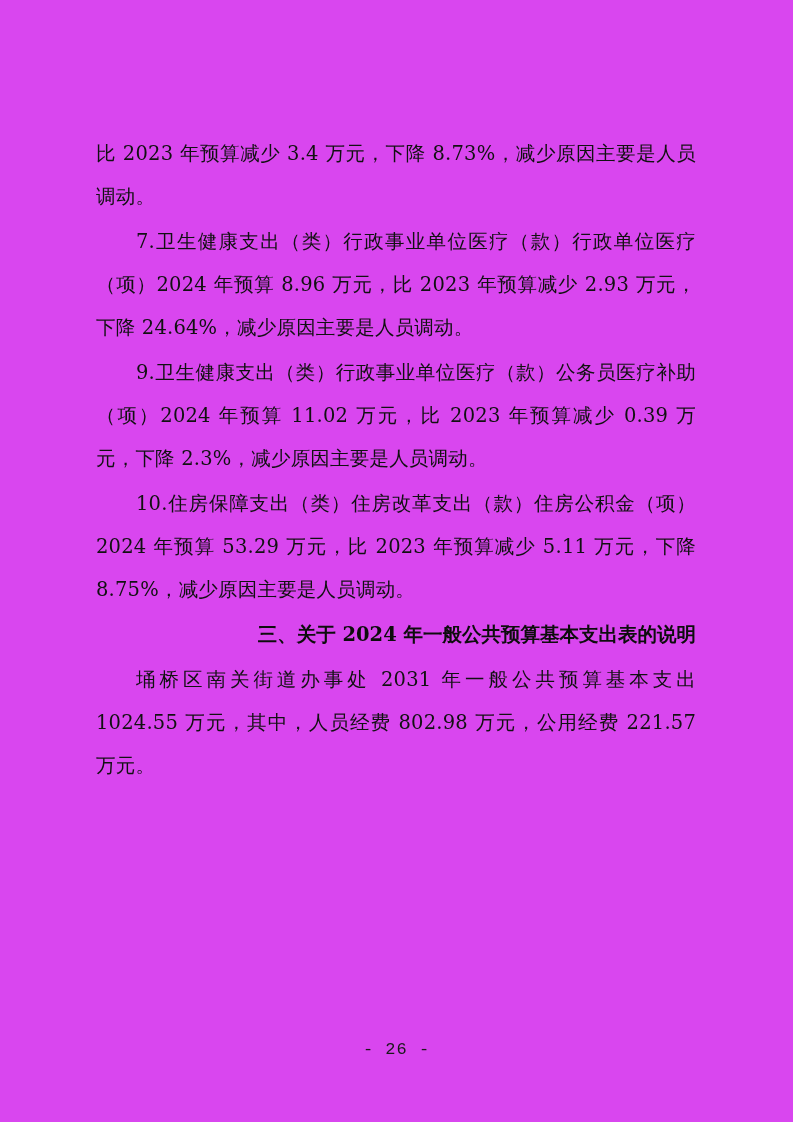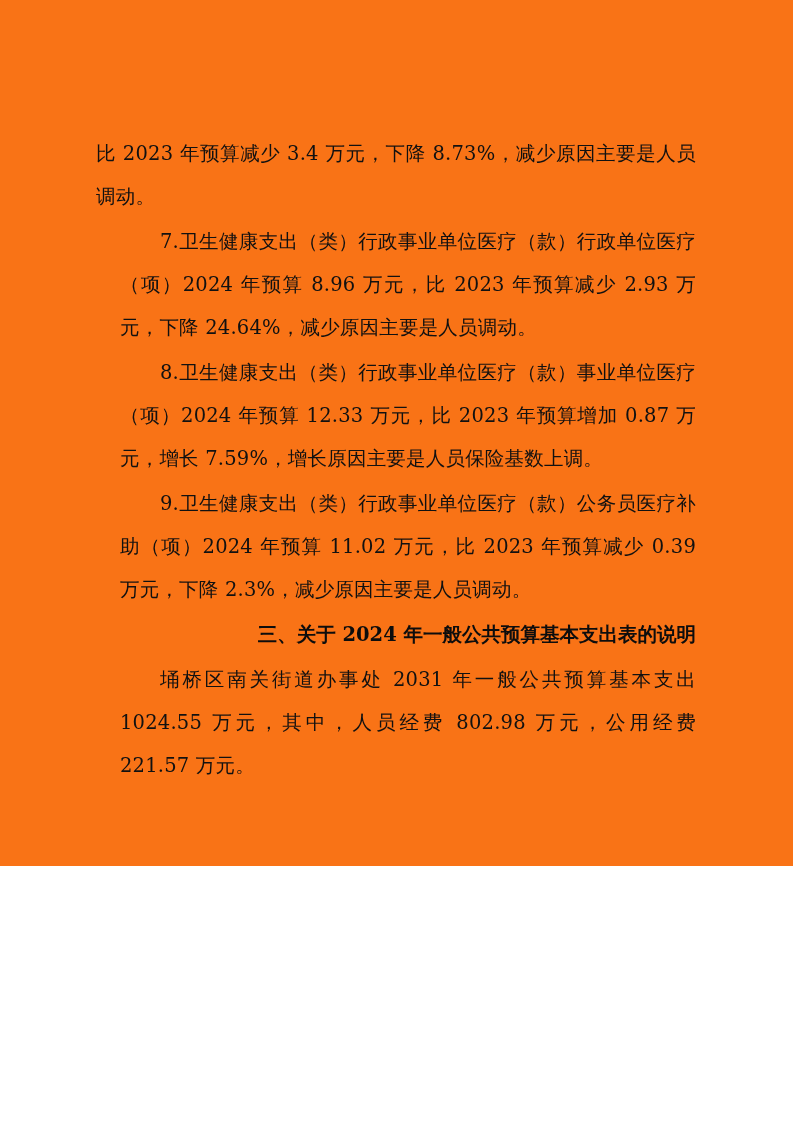--- a/index.html
+++ b/index.html
@@ -3,22 +3,22 @@
 <meta charset="utf-8">
 <style>
   html, body {
     margin: 0;
     padding: 0;
     background: #ffffff;
   }
   .page {
     position: relative;
     width: 793px;
-    height: 866px;
-    background: #f97316;
+    height: 1122px;
+    background: #d946ef;
     margin: 0 auto;
     overflow: hidden;
     font-family: "DejaVu Serif", "Liberation Serif", serif;
     color: #1a1a1a;
   }
   .content {
     position: absolute;
     left: 96px;
     top: 132px;
     width: 600px;
@@ -27,21 +27,20 @@
     margin: 0 0 2px 0;
     font-size: 19.5px;
     line-height: 43px;
     text-align: justify;
     text-justify: inter-ideograph;
     letter-spacing: 0.2px;
     color: #111111;
   }
   p.indent {
     text-indent: 40px;
-    margin-left: 24px;
   }
   p.heading {
     margin: 0 0 2px 0;
     font-size: 19.5px;
     line-height: 43px;
     font-weight: bold;
     text-indent: 40px;
     color: #0d0d0d;
     font-family: "DejaVu Serif", "Liberation Serif", serif;
     text-align: right;
@@ -61,24 +60,24 @@
 </head>
 <body>
 
 <div class="page">
   <div class="content">
 
     <p class="para">比 2023 年预算减少 3.4 万元，下降 8.73%，减少原因主要是人员调动。</p>
 
     <p class="para indent">7.卫生健康支出（类）行政事业单位医疗（款）行政单位医疗（项）2024 年预算 8.96 万元，比 2023 年预算减少 2.93 万元，下降 24.64%，减少原因主要是人员调动。</p>
 
-    <p class="para indent">8.卫生健康支出（类）行政事业单位医疗（款）事业单位医疗（项）2024 年预算 12.33 万元，比 2023 年预算增加 0.87 万元，增长 7.59%，增长原因主要是人员保险基数上调。</p>
 
     <p class="para indent">9.卫生健康支出（类）行政事业单位医疗（款）公务员医疗补助（项）2024 年预算 11.02 万元，比 2023 年预算减少 0.39 万元，下降 2.3%，减少原因主要是人员调动。</p>
 
+    <p class="para indent">10.住房保障支出（类）住房改革支出（款）住房公积金（项）2024 年预算 53.29 万元，比 2023 年预算减少 5.11 万元，下降 8.75%，减少原因主要是人员调动。</p>
 
 
     <p class="heading">三、关于 2024 年一般公共预算基本支出表的说明</p>
 
     <p class="para indent">埇桥区南关街道办事处 2031 年一般公共预算基本支出 1024.55 万元，其中，人员经费 802.98 万元，公用经费 221.57 万元。</p>
 
   </div>
 
   <div class="footer">- 26 -</div>
 </div>

